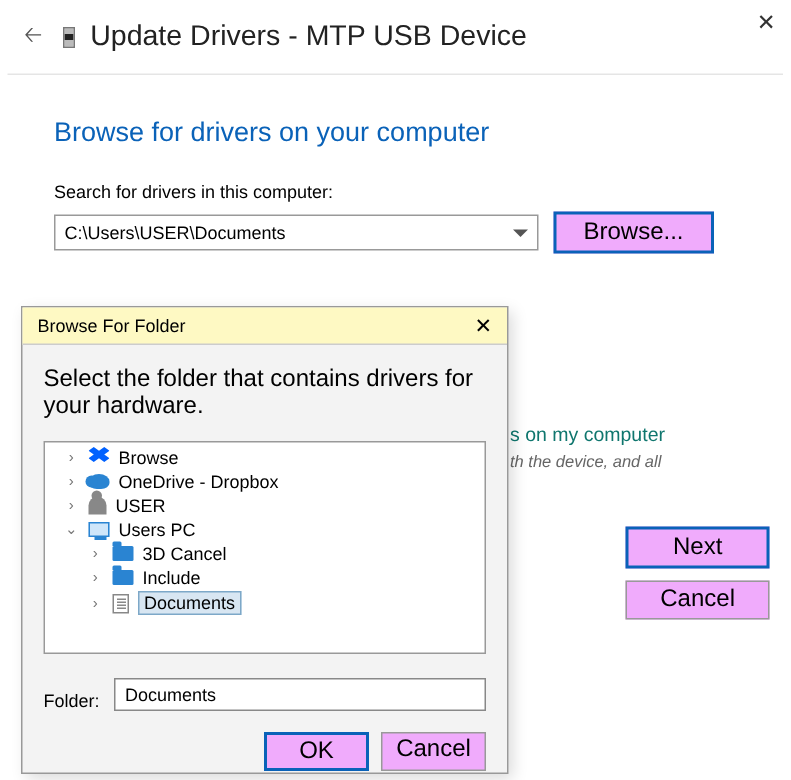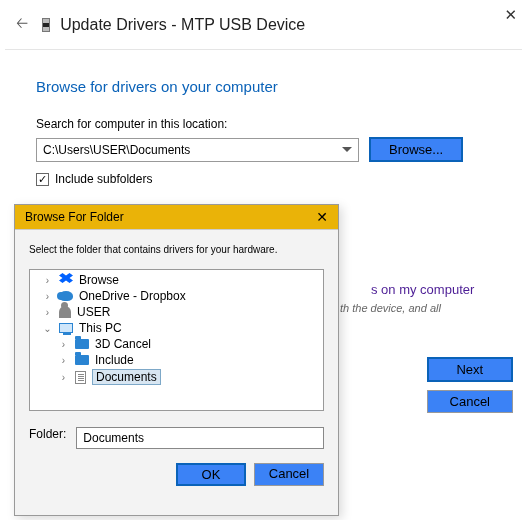--- a/index.html
+++ b/index.html
@@ -25,36 +25,36 @@
       cursor: pointer;
       padding: 2px 4px;
     }
     .drive-icon {
       width: 8px;
       height: 14px;
       background: linear-gradient(#bbb 33%, #222 33%, #222 66%, #bbb 66%);
       border: 1px solid #777;
       display: inline-block;
     }
-    .title-text { font-size: 16px; color: #222; }
+    .title-text { font-size: 19px; color: #222; }
     .close-x {
       position: absolute;
       top: 6px;
       right: 10px;
       font-size: 15px;
       font-weight: 300;
       color: #333;
       cursor: pointer;
       font-family: Arial, sans-serif;
     }
     .hr { border: none; border-top: 1px solid #e5e5e5; margin: 0 5px 0 5px; }
     .content { padding: 14px 32px 0 36px; }
     .section-title {
       color: #0a62b8;
-      font-size: 15px;
+      font-size: 18px;
       margin: 14px 0 22px 0;
     }
     .field-label { font-size: 12px; margin-bottom: 6px; }
     .row { display: flex; gap: 10px; align-items: center; }
     .location-select {
       flex: 0 0 323px;
       height: 24px;
       border: 1px solid #999;
       display: flex;
       align-items: center;
@@ -64,46 +64,45 @@
       cursor: pointer;
     }
     .dropdown-caret {
       width: 0; height: 0;
       border-left: 5px solid transparent;
       border-right: 5px solid transparent;
       border-top: 5px solid #555;
     }
     .btn {
       border: 1px solid #999;
-      background: #3b82f6;
+      background: #f0abfc;
       padding: 3px 18px;
-      font-size: 13px;
+      font-size: 16px;
       cursor: pointer;
       min-width: 76px;
       text-align: center;
     }
     .btn.accent { border: 2px solid #0a62b8; }
     .checkbox-row {
       display: flex; align-items: center; gap: 6px;
       margin-top: 10px; font-size: 12px;
       cursor: pointer;
     }
     .checkbox {
       width: 13px; height: 13px;
       border: 1px solid #666;
       display: inline-flex; align-items: center; justify-content: center;
       font-size: 11px; line-height: 1;
     }
     .checkbox.checked::after { content: "✓"; }
     .bg-blurb {
       position: absolute;
       left: 340px; top: 282px;
-      color: #4c1d95; font-size: 13px;
+      color: #0f766e; font-size: 13px;
       white-space: nowrap;
-      padding-left: 31px;
     }
     .bg-blurb2 {
       position: absolute;
       left: 340px; top: 302px;
       color: #666; font-size: 11px;
       white-space: nowrap;
       font-style: italic;
     }
     .btn-bar {
       position: absolute;
@@ -116,27 +115,27 @@
       position: absolute;
       left: 14px; top: 204px;
       width: 325px; height: 312px;
       background: #f3f3f3;
       border: 1px solid #999;
       box-shadow: 3px 3px 10px rgba(0,0,0,.15);
       display: flex; flex-direction: column;
     }
     .dialog-title {
       display: flex; align-items: center; justify-content: space-between;
-      background: #eab308;
+      background: #fef9c3;
       border-bottom: 1px solid #ccc;
       padding: 4px 10px;
       font-size: 12px;
     }
     .dialog-close { font-size: 14px; cursor: pointer; }
-    .dialog-instr { padding: 14px 14px; font-size: 10px; }
+    .dialog-instr { padding: 14px 14px; font-size: 16px; }
     .treeview {
       background: #fff;
       border: 1px solid #999;
       margin: 0 14px;
       height: 142px;
       overflow: auto;
       font-size: 12px;
       padding: 2px 0;
     }
     .tree-item {
@@ -165,21 +164,21 @@
     .ico-user::before { content:""; position:absolute; width:7px; height:7px; background:#888; border-radius:50%; top:-4px; left:2px; }
     .ico-pc { width:14px; height:10px; border:1px solid #2a84d2; background:#cfe6fa; position: relative; }
     .ico-pc::after{content:""; position:absolute; bottom:-3px; left:3px; width:8px; height:2px; background:#2a84d2;}
     .ico-folder { width:14px; height:10px; background:#f0c850; border-radius:1px; position:relative;}
     .ico-folder::before{content:""; position:absolute; top:-3px; left:0; width:6px; height:3px; background:#f0c850; border-radius:1px 1px 0 0;}
     .ico-folder.blue{ background:#2a84d2;}
     .ico-folder.blue::before{ background:#2a84d2;}
     .ico-docs { width:11px; height:13px; border:1px solid #888; background:#fff; position:relative;}
     .ico-docs::before{content:""; position:absolute; top:2px; left:2px; width:6px; height:1px; background:#888; box-shadow:0 2px #888, 0 4px #888, 0 6px #888;}
     .folder-row {
-      display: flex; align-items: flex-start; gap: 10px;
+      display: flex; align-items: flex-end; gap: 10px;
       margin: 16px 14px 0 14px;
       font-size: 12px;
     }
     .folder-input {
       flex: 1;
       border: 1px solid #888;
       height: 22px;
       padding: 0 6px;
       font-size: 12px;
       font-family: inherit;
@@ -198,33 +197,29 @@
 <div class="titlebar">
   <span class="back-arrow">🡠</span>
   <span class="icon drive-icon"></span>
   <span class="title-text">Update Drivers - MTP USB Device</span>
 </div>
 <hr class="hr">
 
 <div class="content">
   <div class="section-title">Browse for drivers on your computer</div>
 
-  <div class="field-label">Search for computer in this location:</div>
+  <div class="field-label">Search for drivers in this computer:</div>
   <div class="row">
     <div class="location-select">
       <span>C:\Users\USER\Documents</span>
       <span class="dropdown-caret"></span>
     </div>
     <div class="btn accent">Browse...</div>
   </div>
 
-  <div class="checkbox-row">
-    <span class="checkbox checked"></span>
-    <span>Include subfolders</span>
-  </div>
 </div>
 
 <div class="bg-blurb">s on my computer</div>
 <div class="bg-blurb2">th the device, and all</div>
 
 <div class="btn-bar">
   <div class="btn accent">Next</div>
   <div class="btn">Cancel</div>
 </div>
 
@@ -247,21 +242,21 @@
       <span class="lbl">OneDrive - Dropbox</span>
     </div>
     <div class="tree-item indent1">
       <span class="chev">›</span>
       <span class="icon ico-user"></span>
       <span class="lbl">USER</span>
     </div>
     <div class="tree-item indent1">
       <span class="chev">⌄</span>
       <span class="icon ico-pc"></span>
-      <span class="lbl">This PC</span>
+      <span class="lbl">Users PC</span>
     </div>
     <div class="tree-item indent2">
       <span class="chev">›</span>
       <span class="icon ico-folder blue"></span>
       <span class="lbl">3D Cancel</span>
     </div>
     <div class="tree-item indent2">
       <span class="chev">›</span>
       <span class="icon ico-folder blue"></span>
       <span class="lbl">Include</span>

